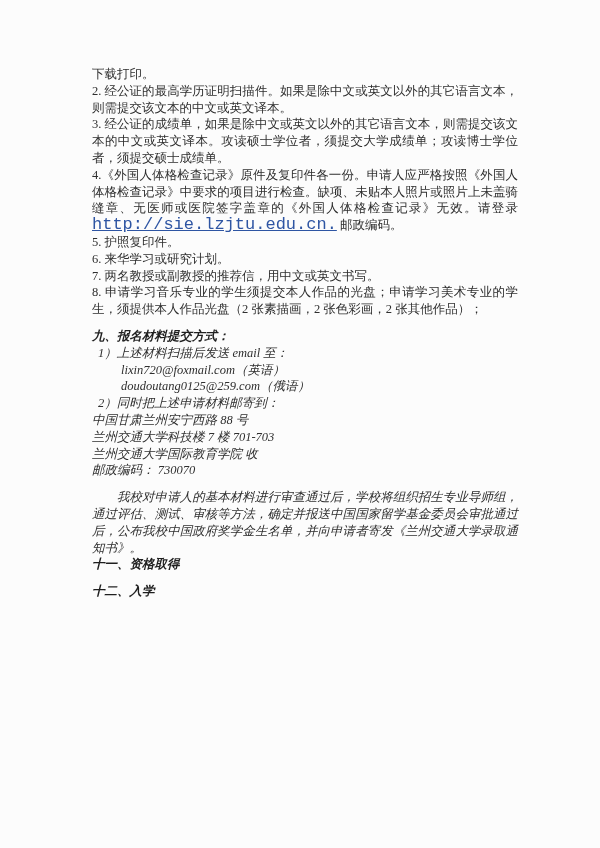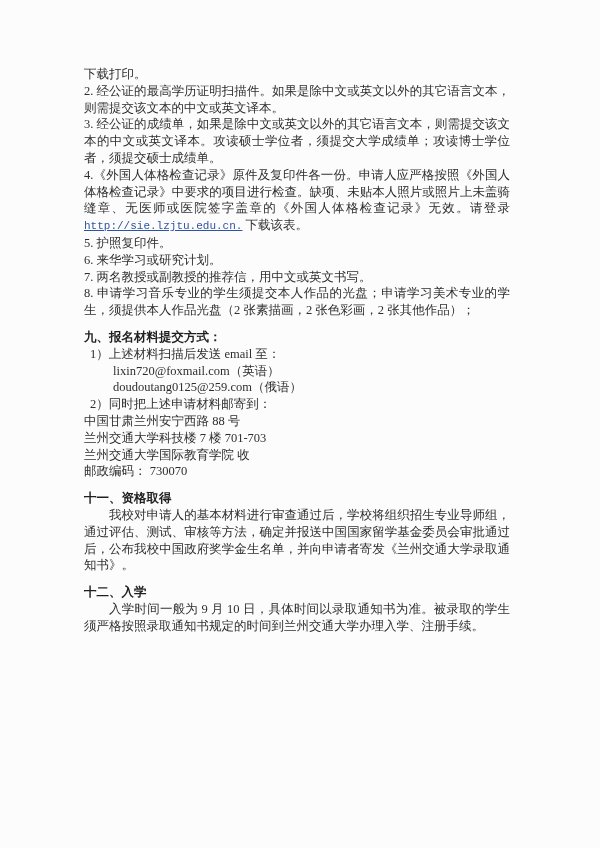--- a/index.html
+++ b/index.html
@@ -10,90 +10,90 @@
     width: 600px;
     height: 848px;
     background: #fcfcfc;
     font-family: "Liberation Serif", "DejaVu Serif", serif;
     color: #2e2e2e;
     overflow: hidden;
     position: relative;
   }
   .page-content {
     position: absolute;
-    left: 84px;
+    left: 92px;
     top: 66px;
     width: 426px;
     font-size: 12.5px;
     line-height: 16.8px;
   }
   p.j {
     margin: 0;
     text-align: justify;
   }
   .line {
     margin: 0;
   }
   .sec {
     margin-top: 10px;
+    font-style: italic;
   }
   .head {
     font-weight: bold;
     color: #1f1f1f;
   }
   .ind-step {
     padding-left: 6px;
   }
   .ind-email {
     padding-left: 29px;
   }
   .ind-first {
     text-indent: 25px;
   }
   a.doc-link {
     color: #2e55a3;
     font-family: "Liberation Mono", "DejaVu Sans Mono", monospace;
-    font-size: 11px;
+    font-size: 17px;
     text-decoration: underline;
     white-space: nowrap;
     cursor: pointer;
   }
 </style>
 </head>
 <body>
 
 <div class="page-content">
 
   <p class="j line">下载打印。</p>
 
   <p class="j">2. 经公证的最高学历证明扫描件。如果是除中文或英文以外的其它语言文本，则需提交该文本的中文或英文译本。</p>
   <p class="j">3. 经公证的成绩单，如果是除中文或英文以外的其它语言文本，则需提交该文本的中文或英文译本。攻读硕士学位者，须提交大学成绩单；攻读博士学位者，须提交硕士成绩单。</p>
-  <p class="j"><span>4.《外国人体格检查记录》原件及复印件各一份。申请人应严格按照《外国人体格检查记录》中要求的项目进行检查。缺项、未贴本人照片或照片上未盖骑缝章、无医师或医院签字盖章的《外国人体格检查记录》无效。请登录 </span><a class="doc-link">http://sie.lzjtu.edu.cn.</a><span> 下载该表。</span></p>
+  <p class="j"><span>4.《外国人体格检查记录》原件及复印件各一份。申请人应严格按照《外国人体格检查记录》中要求的项目进行检查。缺项、未贴本人照片或照片上未盖骑缝章、无医师或医院签字盖章的《外国人体格检查记录》无效。请登录 </span><a class="doc-link">http://sie.lzjtu.edu.cn.</a><span> 邮政编码。</span></p>
   <p class="j">5. 护照复印件。</p>
   <p class="j">6. 来华学习或研究计划。</p>
   <p class="j">7. 两名教授或副教授的推荐信，用中文或英文书写。</p>
   <p class="j">8. 申请学习音乐专业的学生须提交本人作品的光盘；申请学习美术专业的学生，须提供本人作品光盘（2 张素描画，2 张色彩画，2 张其他作品）；</p>
 
   <div class="sec">
     <p class="j head">九、报名材料提交方式：</p>
     <p class="j ind-step">1）上述材料扫描后发送 email 至：</p>
     <p class="j ind-email">lixin720@foxmail.com（英语）</p>
     <p class="j ind-email">doudoutang0125@259.com（俄语）</p>
     <p class="j ind-step">2）同时把上述申请材料邮寄到：</p>
     <p class="j">中国甘肃兰州安宁西路 88 号</p>
     <p class="j">兰州交通大学科技楼 7 楼 701-703</p>
     <p class="j">兰州交通大学国际教育学院 收</p>
     <p class="j">邮政编码： 730070</p>
   </div>
 
 
   <div class="sec">
+    <p class="j ind-first">我校对申请人的基本材料进行审查通过后，学校将组织招生专业导师组，通过评估、测试、审核等方法，确定并报送中国国家留学基金委员会审批通过后，公布我校中国政府奖学金生名单，并向申请者寄发《兰州交通大学录取通知书》。</p>
     <p class="j head">十一、资格取得</p>
-    <p class="j ind-first">我校对申请人的基本材料进行审查通过后，学校将组织招生专业导师组，通过评估、测试、审核等方法，确定并报送中国国家留学基金委员会审批通过后，公布我校中国政府奖学金生名单，并向申请者寄发《兰州交通大学录取通知书》。</p>
   </div>
 
   <div class="sec">
     <p class="j head">十二、入学</p>
-    <p class="j ind-first">入学时间一般为 9 月 10 日，具体时间以录取通知书为准。被录取的学生须严格按照录取通知书规定的时间到兰州交通大学办理入学、注册手续。</p>
   </div>
 
 
 </div>
 
 </body></html>

